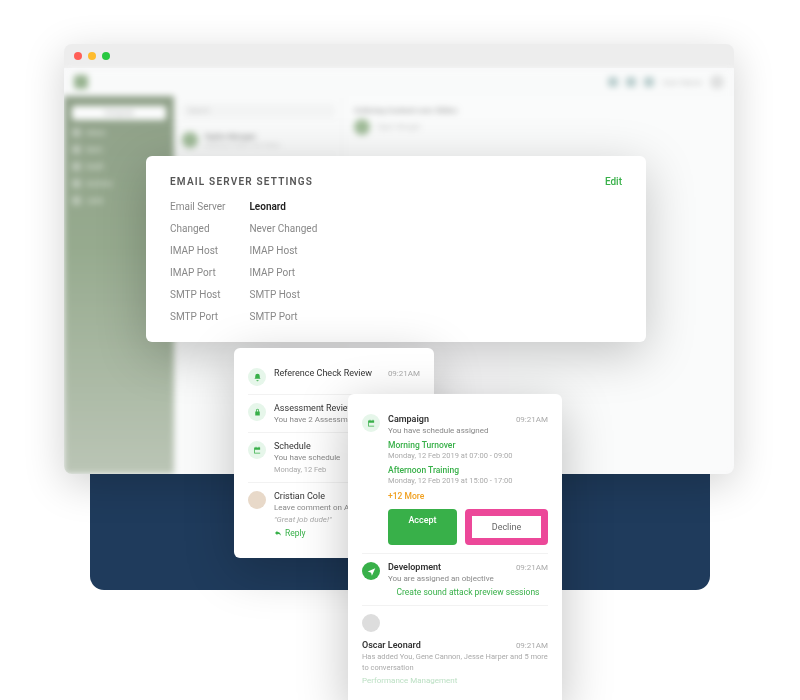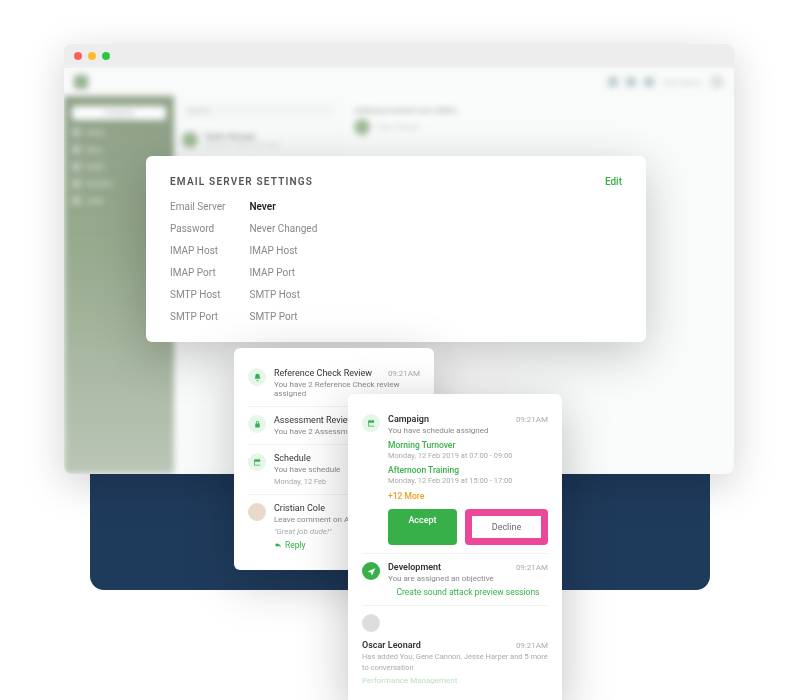--- a/index.html
+++ b/index.html
@@ -291,28 +291,28 @@
 </div>
 
 <div class="settings">
   <div class="header">
     <div class="title">EMAIL SERVER SETTINGS</div>
     <div class="edit">Edit</div>
   </div>
   <div class="cols">
     <div class="col">
       <div class="row">Email Server</div>
-      <div class="row">Password</div>
+      <div class="row">Changed</div>
       <div class="row">IMAP Host</div>
       <div class="row">IMAP Port</div>
       <div class="row">SMTP Host</div>
       <div class="row">SMTP Port</div>
     </div>
     <div class="col">
-      <div class="hrow">Never</div>
+      <div class="hrow">Leonard</div>
       <div class="row">Never Changed</div>
       <div class="row">IMAP Host</div>
       <div class="row">IMAP Port</div>
       <div class="row">SMTP Host</div>
       <div class="row">SMTP Port</div>
     </div>
   </div>
 </div>
 
 <div class="notif1">
@@ -320,21 +320,20 @@
     <div class="icon green">
       <svg width="9" height="9" viewBox="0 0 24 24">
           <path d="M12 2a6 6 0 00-6 6v4l-2 3h16l-2-3V8a6 6 0 00-6-6zm0 20a3 3 0 003-3H9a3 3 0 003 3z"></path>
         </svg>
     </div>
     <div class="body">
       <div class="titleline">
         <span class="ttl">Reference Check Review</span>
         <span class="time">09:21AM</span>
       </div>
-      <div class="desc">You have 2 Reference Check review assigned</div>
     </div>
   </div>
   <div class="item">
     <div class="icon green">
       <svg width="9" height="9" viewBox="0 0 24 24">
           <path d="M12 2a4 4 0 00-4 4v3H6v11h12V9h-2V6a4 4 0 00-4-4zm-2 7V6a2 2 0 114 0v3h-4z"></path>
         </svg>
     </div>
     <div class="body">
       <div class="titleline">

